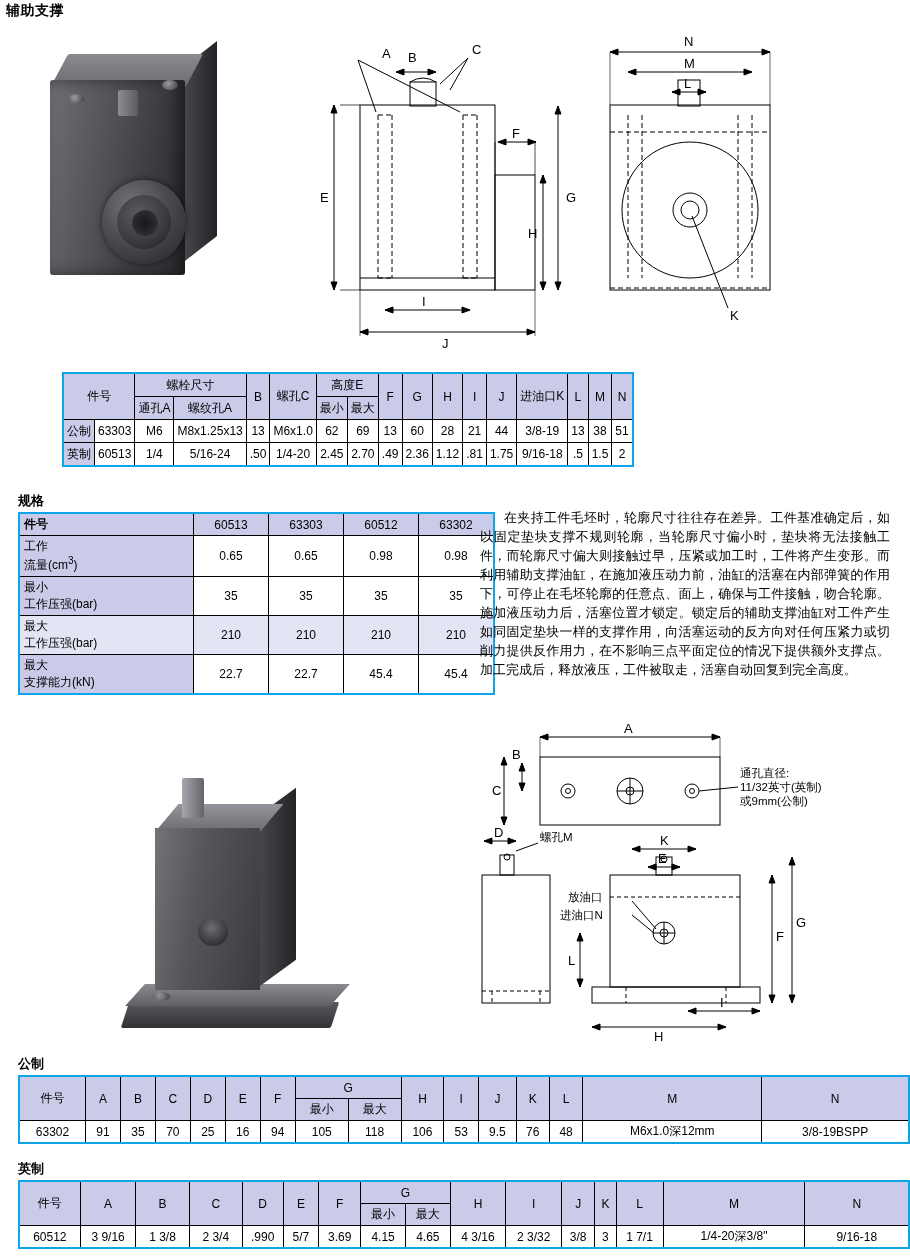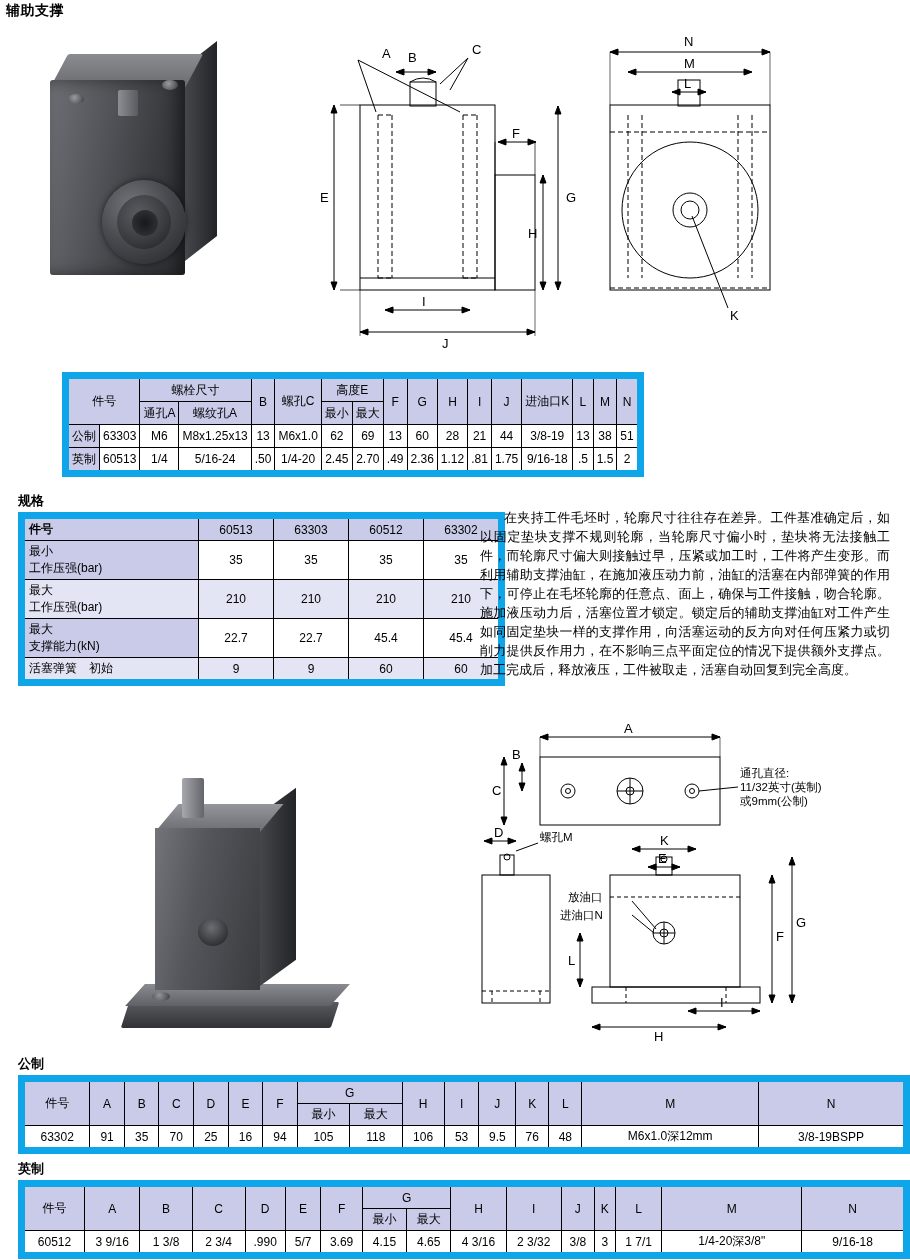--- a/index.html
+++ b/index.html
@@ -96,21 +96,21 @@
   .photo1 .bolt1 { left: 48px; top: 62px; }
   .photo1 .bolt2 { left: 142px; top: 48px; }
 
   
   .draw1 { position: absolute; left: 300px; top: 20px; width: 590px; height: 330px; }
   .draw1 svg, .draw2 svg { display: block; }
 
   
   table { border-collapse: collapse; }
   .tbl {
-    border: 7px solid #0ea5e9;
+    border: 2px solid #0ea5e9;
     font-size: 12px;
   }
   .tbl td, .tbl th {
     border: 1px solid #000;
     text-align: center;
     padding: 2px 3px;
     font-weight: normal;
     white-space: nowrap;
   }
   .hdr { background: #c9cbe8; font-weight: bold; }
@@ -396,20 +396,30 @@
       <tbody>
           <tr>
         <td class="lblhdr" style="width:166px;text-align:left;padding-left:4px;">件号</td>
         <td class="hdr" style="width:68px">60513</td>
         <td class="hdr" style="width:68px">63303</td>
         <td class="hdr" style="width:68px">60512</td>
         <td class="hdr" style="width:68px">63302</td>
       </tr>
       <tr>
         <td class="lbl">
+          <span>工作</span><br>
+          <span>流量(cm</span><sup>3</sup><span>)</span>
+        </td>
+        <td>0.65</td>
+        <td>0.65</td>
+        <td>0.98</td>
+        <td>0.98</td>
+      </tr>
+      <tr>
+        <td class="lbl">
           <span>最小</span><br>
           <span>工作压强(bar)</span>
         </td>
         <td>35</td>
         <td>35</td>
         <td>35</td>
         <td>35</td>
       </tr>
       <tr class="altrow">
         <td class="lbl">
@@ -423,27 +433,20 @@
       </tr>
       <tr>
         <td class="lbl">
           <span>最大</span><br>
           <span>支撑能力(kN)</span>
         </td>
         <td>22.7</td>
         <td>22.7</td>
         <td>45.4</td>
         <td>45.4</td>
-      </tr>
-      <tr class="altrow">
-        <td class="lbl">活塞弹簧　初始</td>
-        <td>9</td>
-        <td>9</td>
-        <td>60</td>
-        <td>60</td>
       </tr>
     </tbody>
       </table>
   </div>
 
   <div id="paragraph">在夹持工件毛坯时，轮廓尺寸往往存在差异。工件基准确定后，如以固定垫块支撑不规则轮廓，当轮廓尺寸偏小时，垫块将无法接触工件，而轮廓尺寸偏大则接触过早，压紧或加工时，工件将产生变形。而利用辅助支撑油缸，在施加液压动力前，油缸的活塞在内部弹簧的作用下，可停止在毛坯轮廓的任意点、面上，确保与工件接触，吻合轮廓。施加液压动力后，活塞位置才锁定。锁定后的辅助支撑油缸对工件产生如同固定垫块一样的支撑作用，向活塞运动的反方向对任何压紧力或切削力提供反作用力，在不影响三点平面定位的情况下提供额外支撑点。加工完成后，释放液压，工件被取走，活塞自动回复到完全高度。</div>
 
   <div class="photo2">
     <div class="base"></div>
     <div class="base-top"></div>

